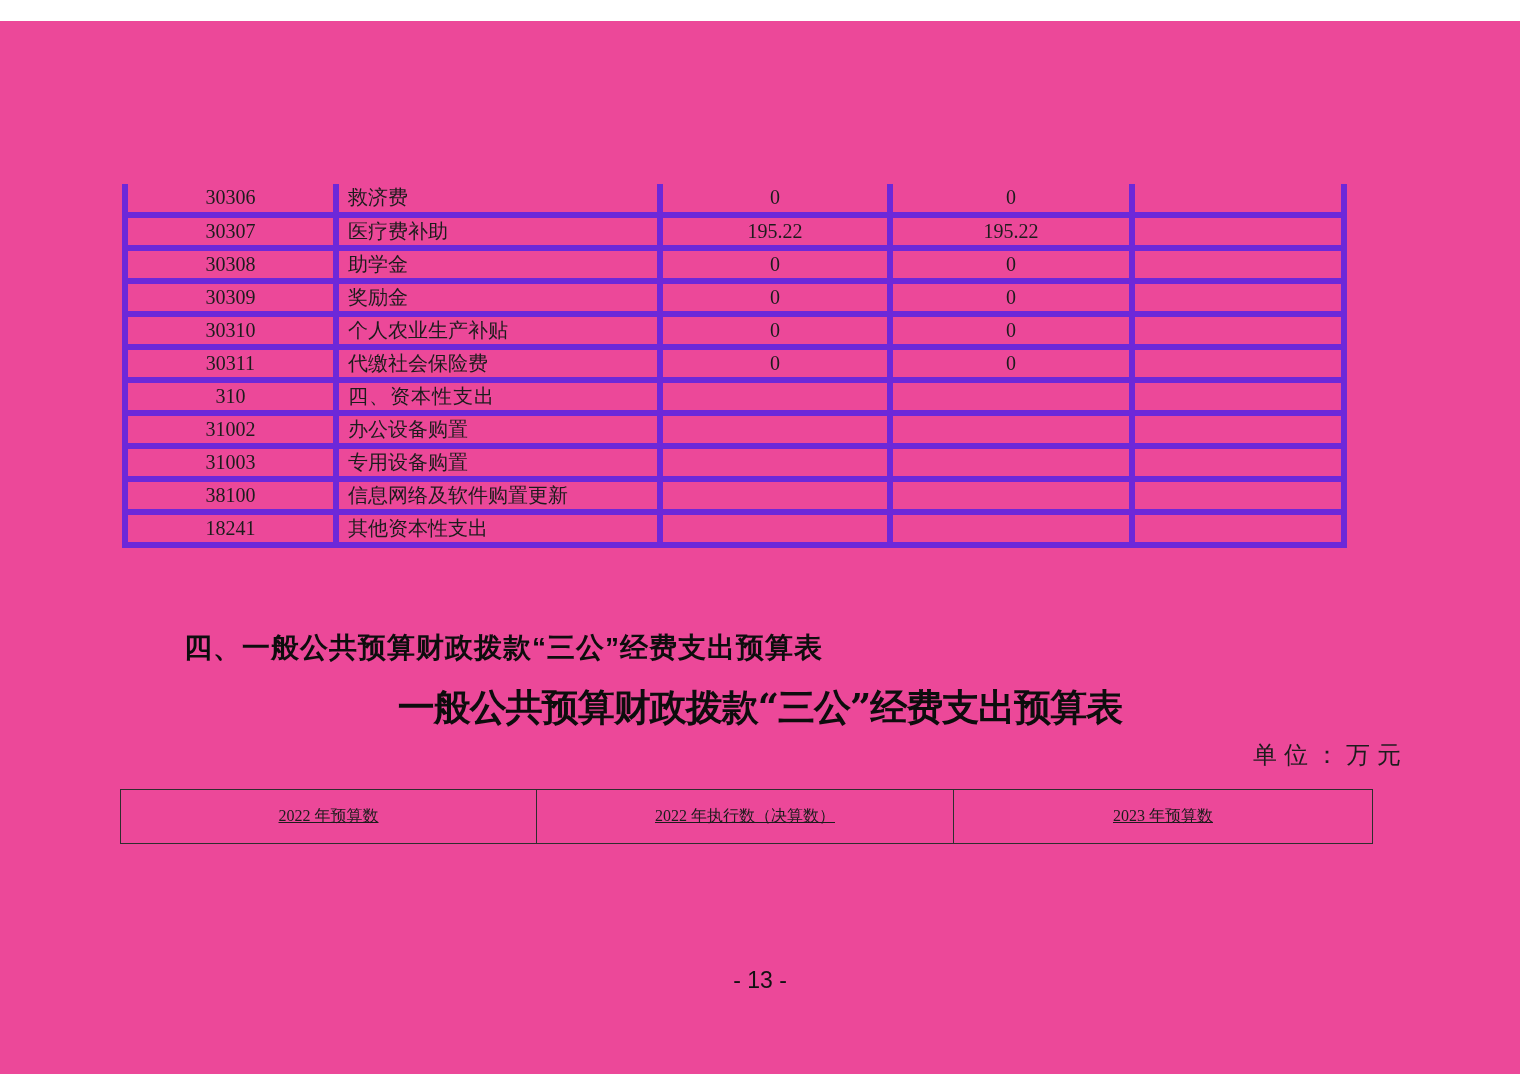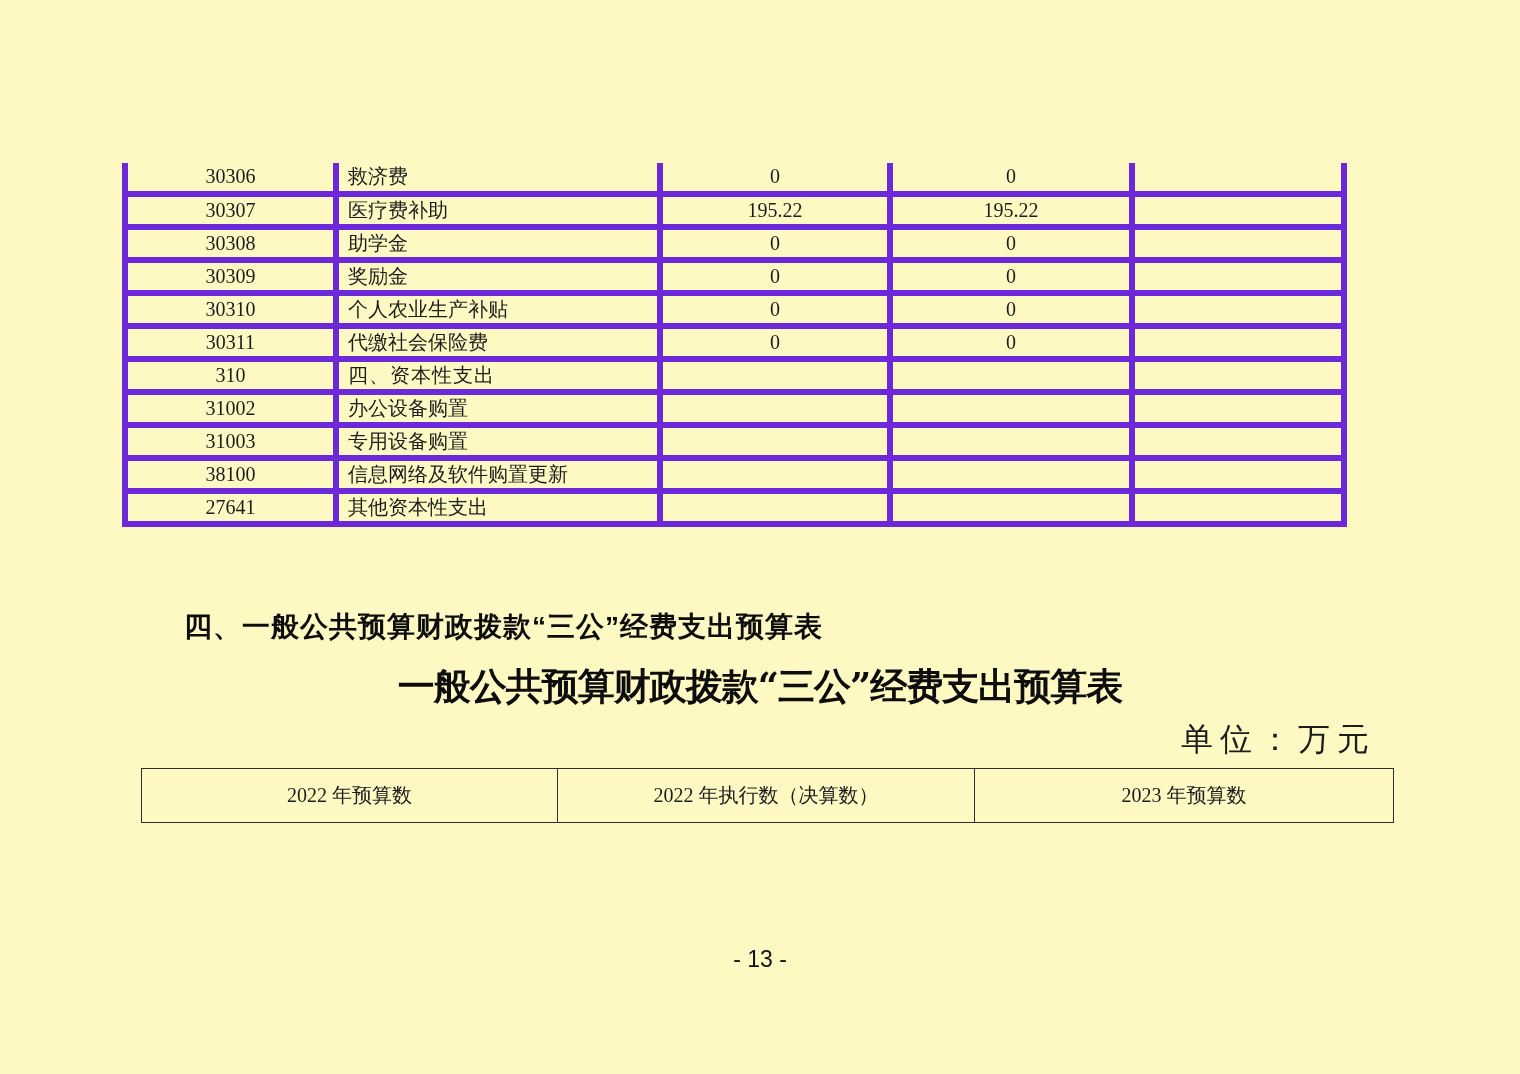--- a/index.html
+++ b/index.html
@@ -8,21 +8,22 @@
     width: 1520px;
     height: 1074px;
     position: relative;
     font-family: "Liberation Serif", "DejaVu Serif", serif;
     color: #1c1c1c;
     overflow: hidden;
   }
   .page {
     position: absolute;
     inset: 0;
-    background: #fef9c3;
+    background: #ec4899;
+    margin-top: 21px;
   }
 
   
   table.budget-table {
     position: absolute;
     left: 122px;
     top: 163px;
     width: 1219px;
     border-collapse: collapse;
     table-layout: fixed;
@@ -73,38 +74,39 @@
     font-weight: 700;
     font-size: 37px;
     letter-spacing: -1px;
     color: #0d0d0d;
     white-space: nowrap;
   }
 
   
   .unit-label {
     position: absolute;
-    right: 144px;
+    right: 112px;
     top: 718px;
-    font-size: 32px;
+    font-size: 24px;
     letter-spacing: 7px;
     color: #1c1c1c;
     white-space: nowrap;
   }
 
   
   table.three-public-table {
     position: absolute;
-    left: 141px;
+    left: 120px;
     top: 768px;
     width: 1252px;
     border-collapse: collapse;
     table-layout: fixed;
-    font-size: 20px;
-    color: #1c1c1c;
+    font-size: 16px;
+    color: #1c1c1c;
+    text-decoration: underline;
   }
   table.three-public-table th {
     border: 1px solid #2e2e2e;
     height: 54px;
     font-weight: 400;
     text-align: center;
     vertical-align: middle;
     white-space: nowrap;
   }
 
@@ -198,21 +200,21 @@
           <td class="empty-cell"></td>
         </tr>
         <tr>
           <td class="code-cell">38100</td>
           <td class="name-cell">信息网络及软件购置更新</td>
           <td class="value-cell"></td>
           <td class="value-cell"></td>
           <td class="empty-cell"></td>
         </tr>
         <tr>
-          <td class="code-cell">27641</td>
+          <td class="code-cell">18241</td>
           <td class="name-cell">其他资本性支出</td>
           <td class="value-cell"></td>
           <td class="value-cell"></td>
           <td class="empty-cell"></td>
         </tr>
       </tbody>
   </table>
 
   <div class="section-heading">四、一般公共预算财政拨款“三公”经费支出预算表</div>
 

